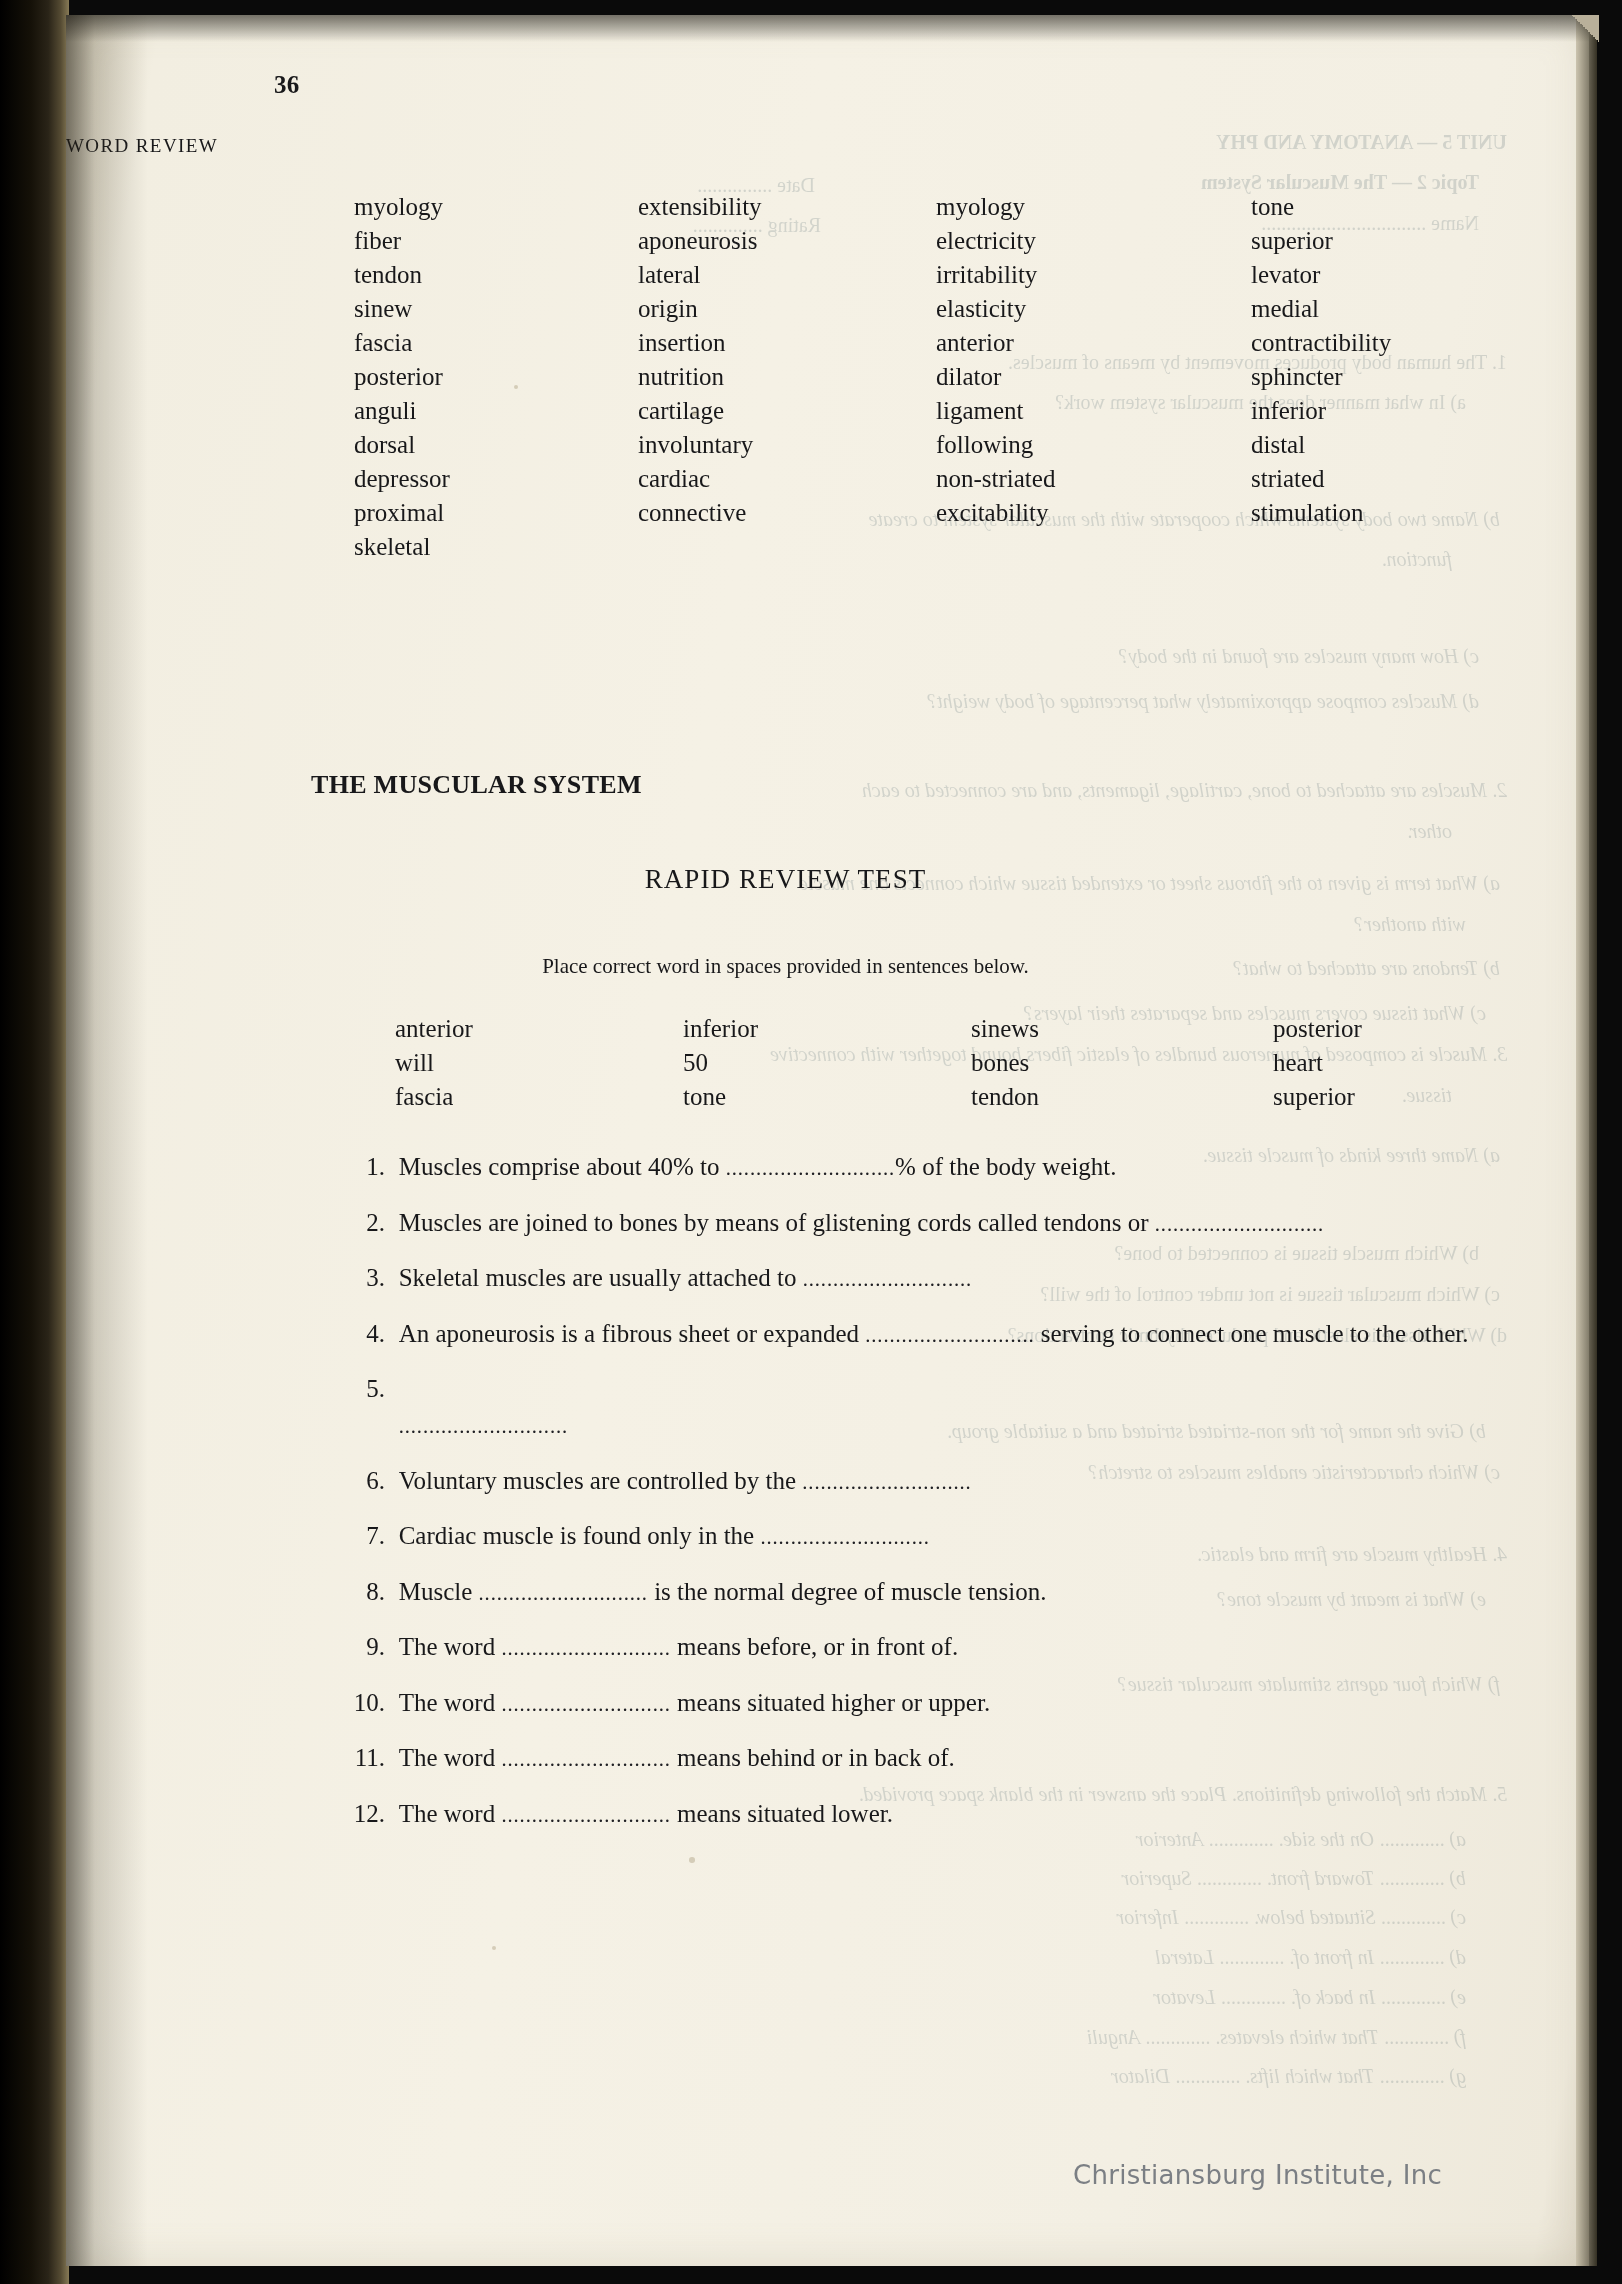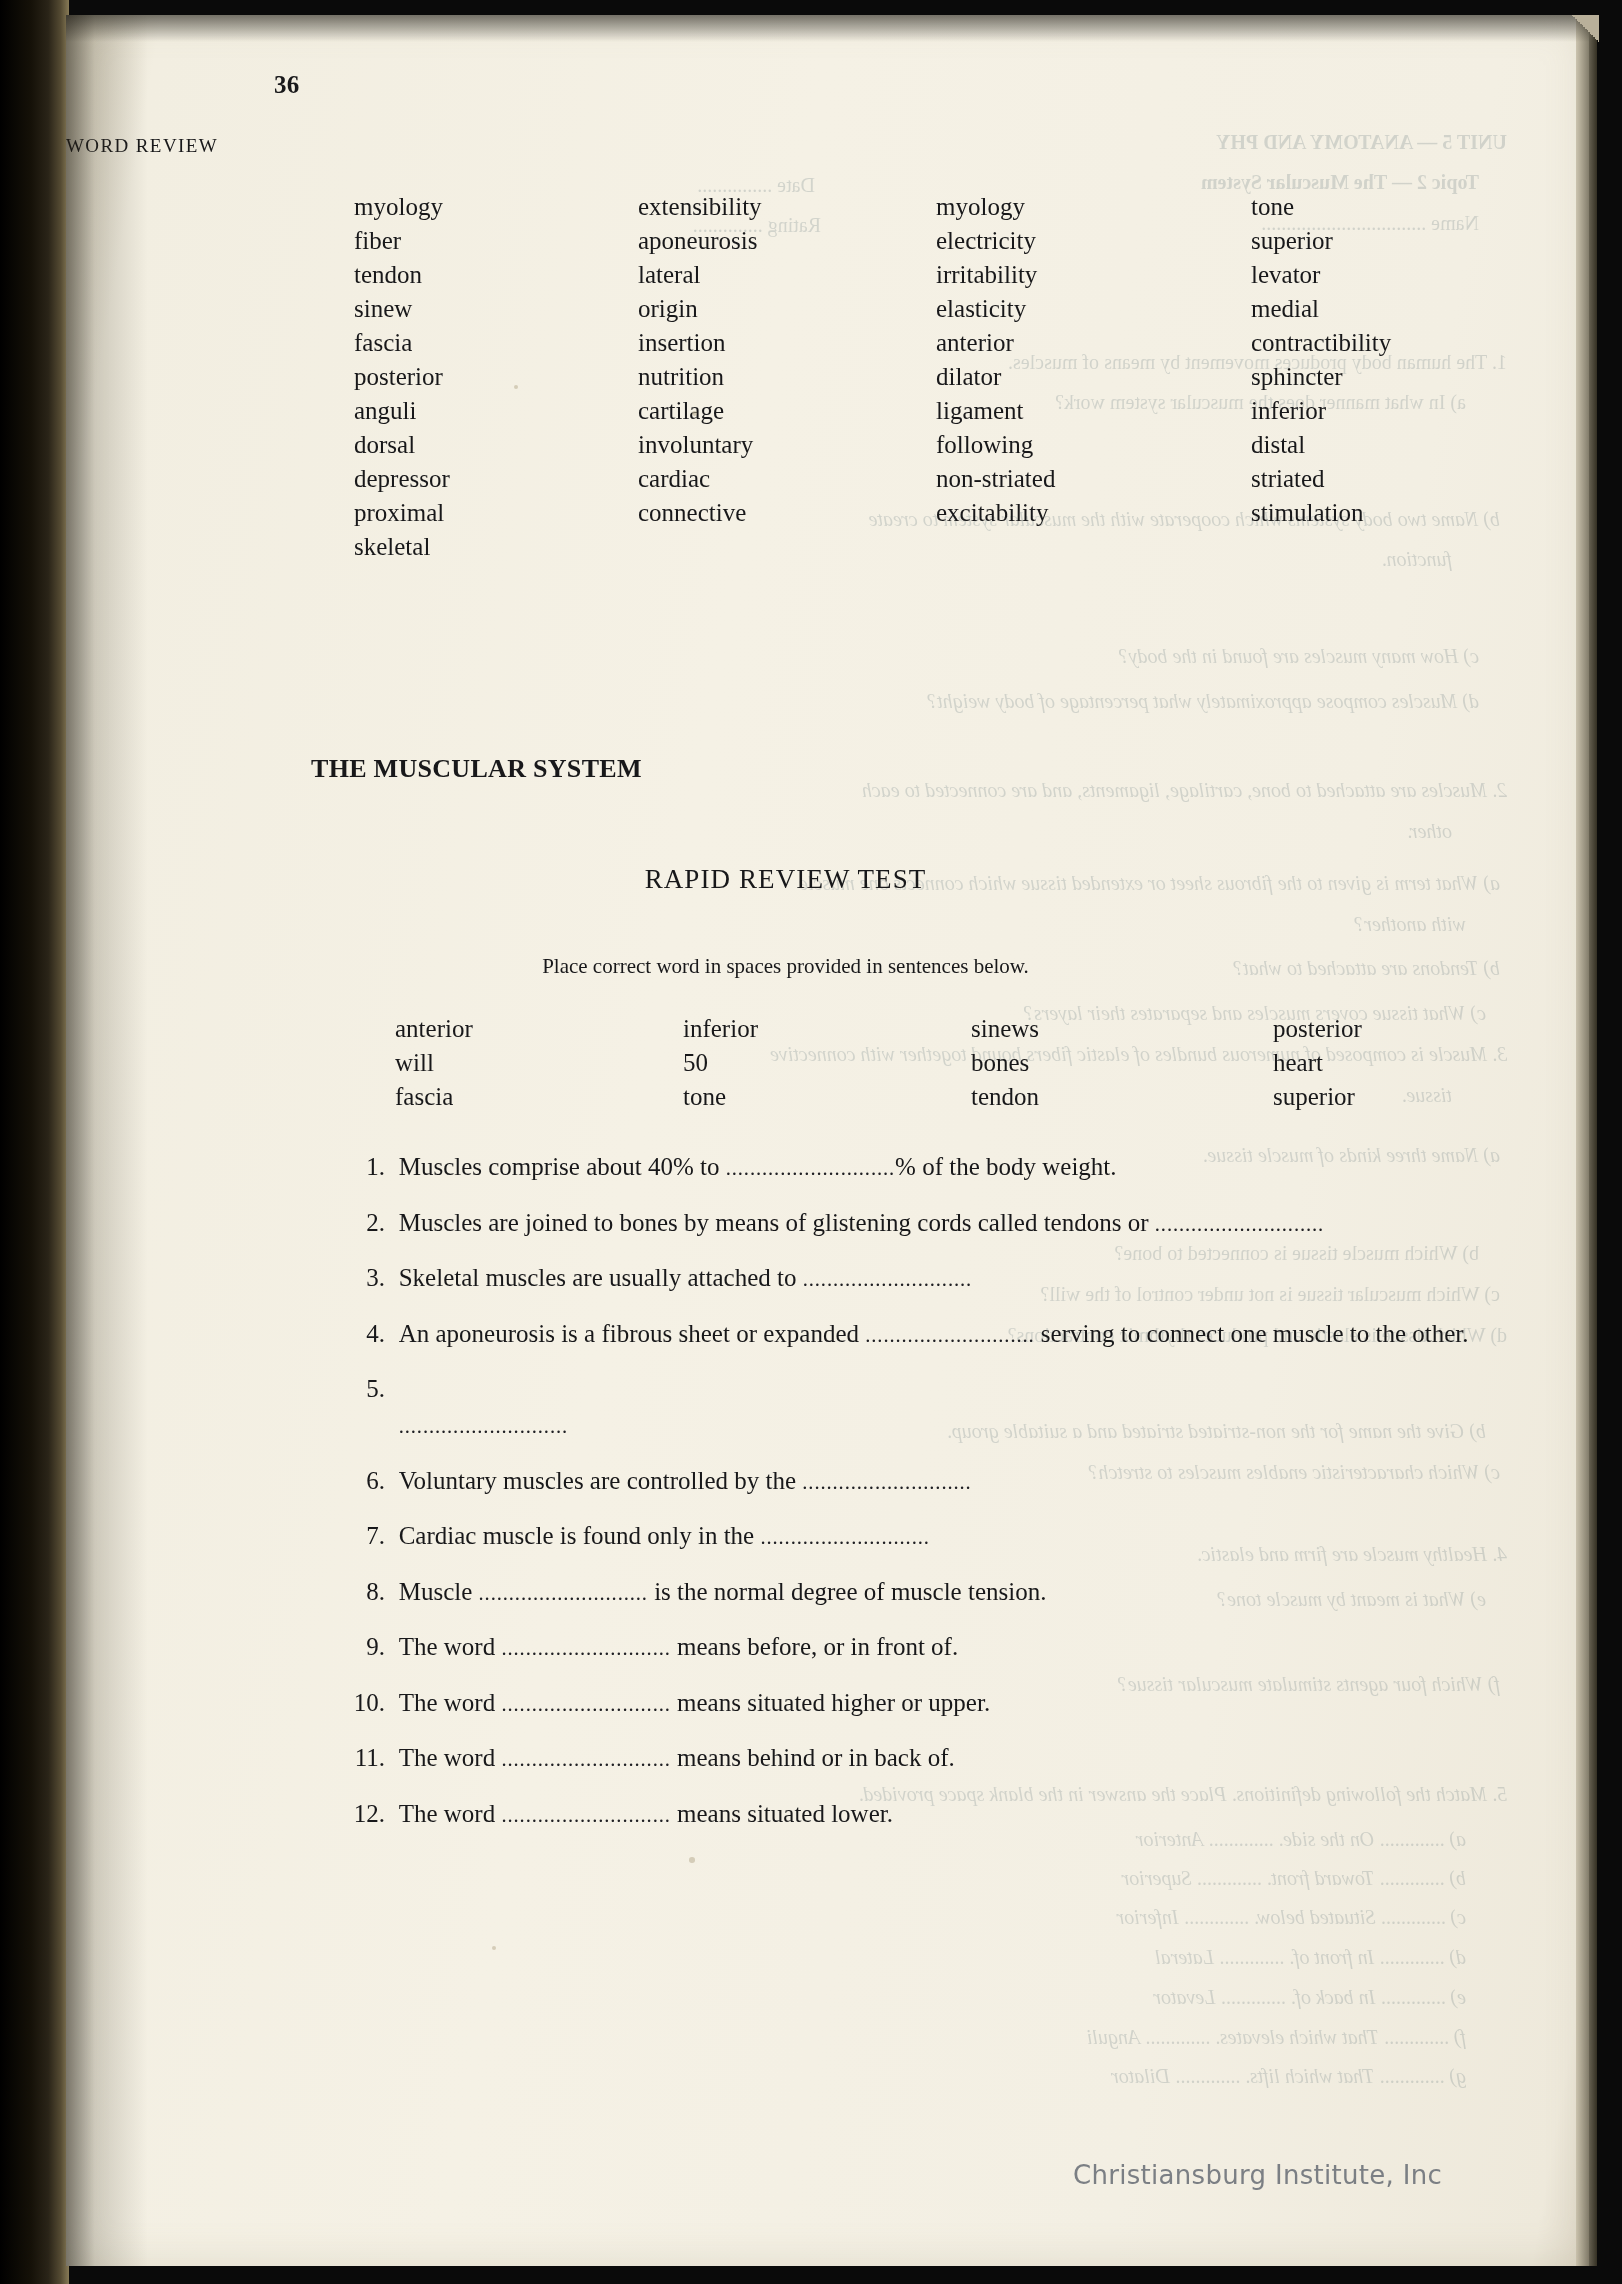--- a/index.html
+++ b/index.html
@@ -110,21 +110,21 @@
     width: 1138px;
     display: grid;
     grid-template-columns: 284px 298px 315px 240px;
     font-size: 25px;
     line-height: 34px;
   }
   .wordgrid span { white-space: nowrap; }
 
   .sys-title {
     position: absolute;
-    left: 245px; top: 739px;
+    left: 245px; top: 755px;
     font-size: 26px;
     font-weight: bold;
     letter-spacing: 0.3px;
   }
   .date-line {
     position: absolute;
     left: 689px; top: 741px;
     font-size: 25px;
     white-space: nowrap;
   }

